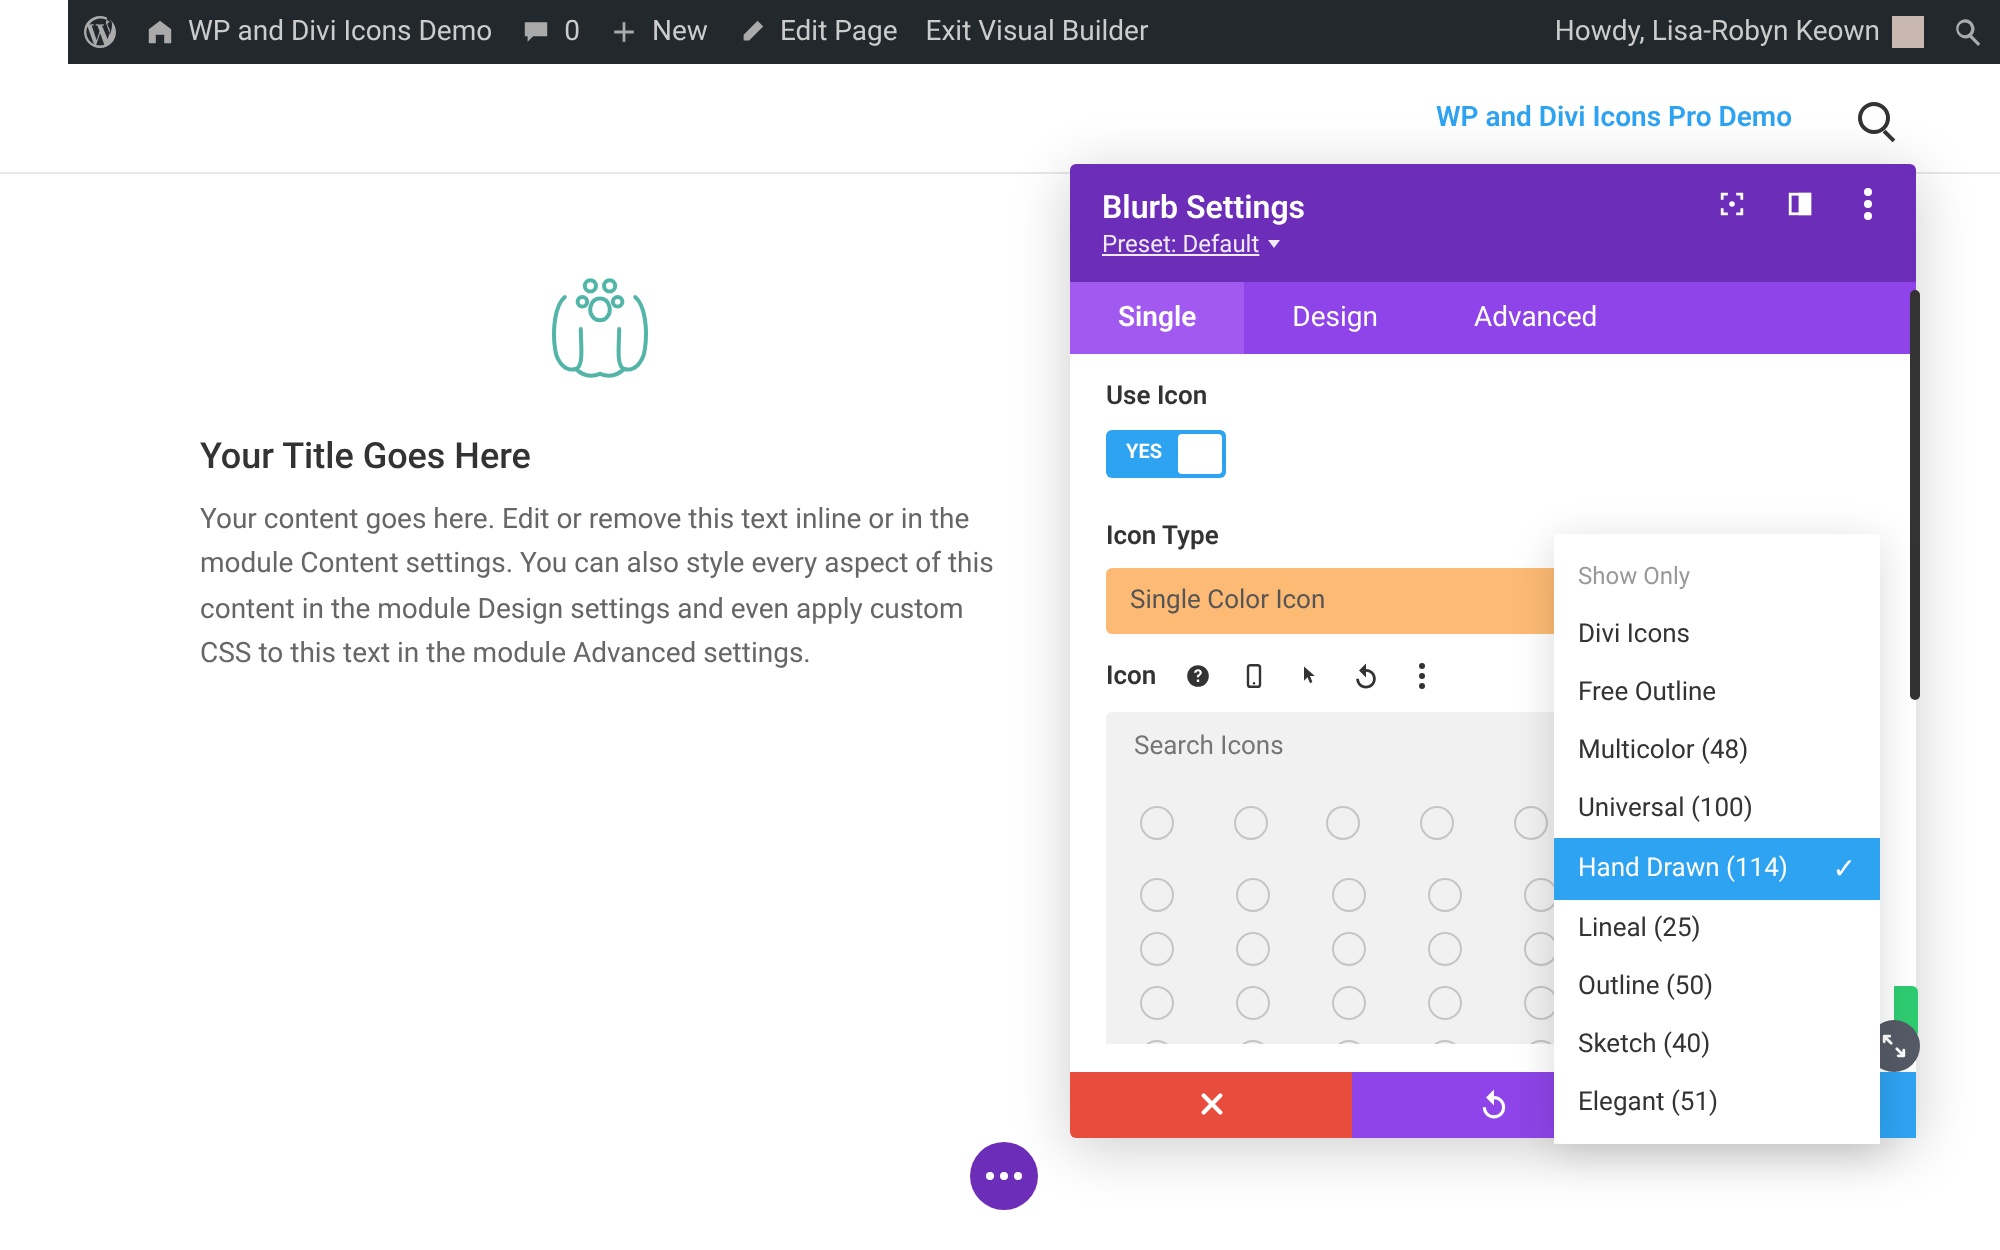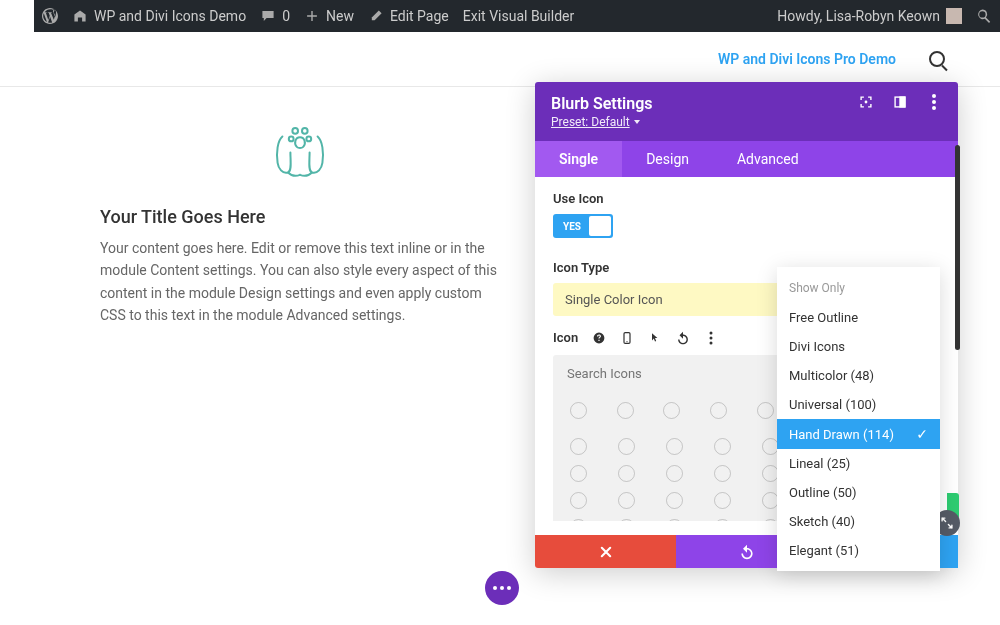--- a/index.html
+++ b/index.html
@@ -13,21 +13,21 @@
 .wp-admin-item svg { fill: #aaa; }
 .avatar-img { width: 16px; height: 16px; background: #c8b8b0; }
 
 
 .site-top { display: flex; justify-content: flex-end; align-items: center; height: 55px; padding: 0 55px; border-bottom: 1px solid #e8e8e8; gap: 33px; }
 .site-link { color: #2ea3f2; font-size: 14px; font-weight: 600; }
 .search-circ { width: 16px; height: 16px; border: 2px solid #333; border-radius: 50%; position: relative; }
 .search-circ:after { content: ""; position: absolute; width: 7px; height: 2px; background: #333; bottom: -4px; right: -5px; transform: rotate(45deg); }
 
 
-.content-area { position: absolute; top: 116px; left: 100px; width: 400px; }
+.content-area { position: absolute; top: 128px; left: 100px; width: 400px; }
 .blurb-icon { display: flex; justify-content: center; margin-bottom: 25px; }
 .hands-svg { width: 80px; height: 65px; }
 .content-area h2 { font-size: 18px; color: #333; margin-bottom: 10px; font-weight: 500; }
 .content-area p { font-size: 14px; color: #666; line-height: 1.6; }
 
 
 .settings-panel { position: absolute; top: 82px; left: 535px; width: 423px; background: #fff; box-shadow: 0 5px 30px rgba(0,0,0,.2); border-radius: 3px; }
 .panel-header { background: #6c2eb9; color: #fff; padding: 12px 16px; border-radius: 3px 3px 0 0; display: flex; justify-content: space-between; align-items: flex-start; }
 .panel-title h3 { font-size: 16px; font-weight: 600; }
 .panel-preset { font-size: 12px; opacity: .9; margin-top: 2px; display: flex; align-items: center; gap: 4px; text-decoration: underline; }
@@ -38,21 +38,21 @@
 .tabs { background: #8e44e8; display: flex; }
 .tab { padding: 10px 24px; color: #fff; font-size: 14px; cursor: pointer; }
 .tab.active { background: #a259f0; font-weight: 600; }
 
 .panel-body { padding: 14px 18px; }
 .field-label { font-size: 13px; font-weight: 600; color: #333; margin-bottom: 8px; }
 .toggle { display: inline-flex; background: #2ea3f2; border-radius: 3px; align-items: center; height: 24px; padding: 2px; }
 .toggle-label { color: #fff; font-size: 10px; font-weight: 700; padding: 0 8px; }
 .toggle-knob { width: 22px; height: 20px; background: #fff; border-radius: 2px; }
 .section-gap { height: 22px; }
-.select-row { background: #fef9c3; padding: 9px 12px; font-size: 13px; color: #555; border-radius: 3px; }
+.select-row { background: #fdba74; padding: 9px 12px; font-size: 13px; color: #555; border-radius: 3px; }
 
 .icon-row { display: flex; align-items: center; gap: 14px; margin-top: 14px; }
 .icon-row .lbl { font-size: 13px; font-weight: 600; color: #333; }
 .icon-row .mini { width: 14px; height: 14px; display: flex; align-items: center; justify-content: center; cursor: pointer; color: #333; }
 .mini svg { fill: #333; }
 .search-icons { background: #f1f1f1; padding: 0 14px; margin-top: 10px; border-radius: 3px 3px 0 0; }
 .search-icons input { border: none; background: transparent; width: 100%; height: 36px; font-size: 13px; outline: none; color: #777; }
 .icon-grid { background: #f1f1f1; padding: 6px 2px; max-height: 130px; overflow: hidden; }
 .icon-grid-row { display: flex; justify-content: space-around; padding: 5px 0; }
 .icon-cell { width: 17px; height: 17px; border-radius: 50%; border: 1px solid #999; cursor: pointer; opacity: .5; }
@@ -315,22 +315,22 @@
         </svg>
     </div>
     <div class="pf-btn pf-blue"></div>
   </div>
 </div>
 
 <div class="teal-peek"></div>
 
 <div class="dropdown">
   <div class="dd-header">Show Only</div>
+  <div class="dd-item">Divi Icons</div>
   <div class="dd-item">Free Outline</div>
-  <div class="dd-item">Divi Icons</div>
   <div class="dd-item">Multicolor (48)</div>
   <div class="dd-item">Universal (100)</div>
   <div class="dd-item selected">
     <span>Hand Drawn (114)</span>
     <span class="dd-check">✓</span>
   </div>
   <div class="dd-item">Lineal (25)</div>
   <div class="dd-item">Outline (50)</div>
   <div class="dd-item">Sketch (40)</div>
   <div class="dd-item">Elegant (51)</div>

